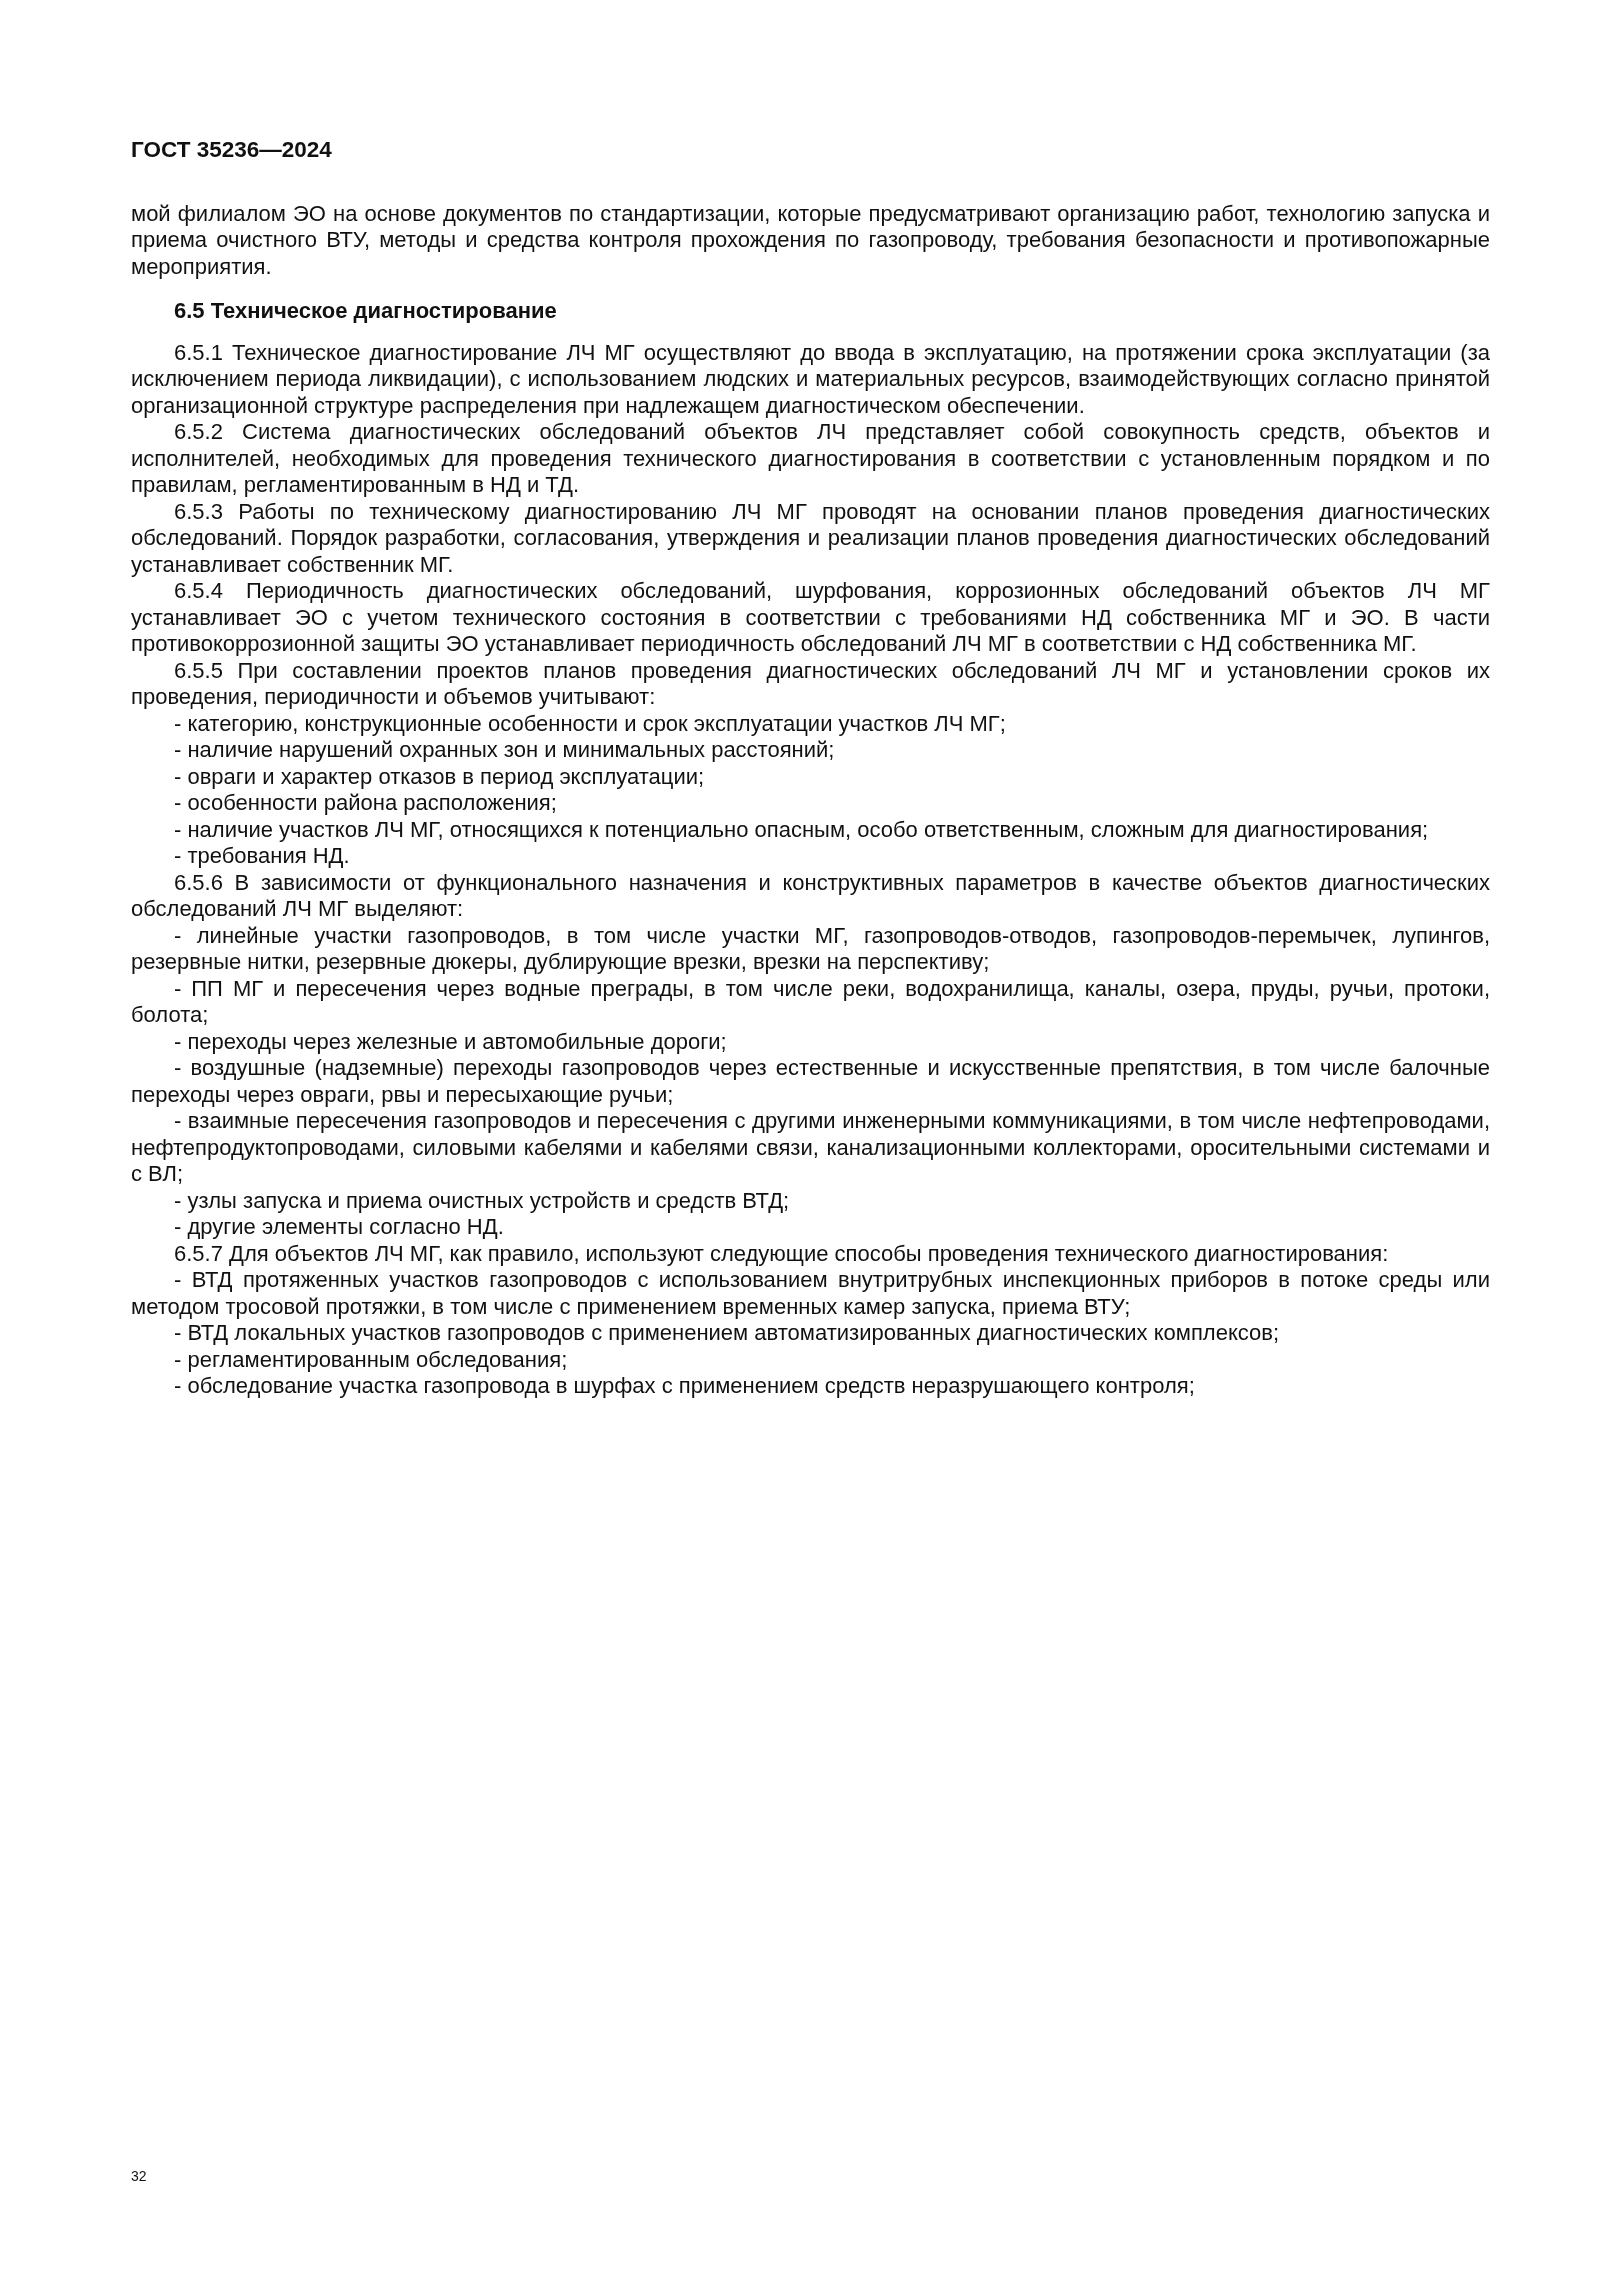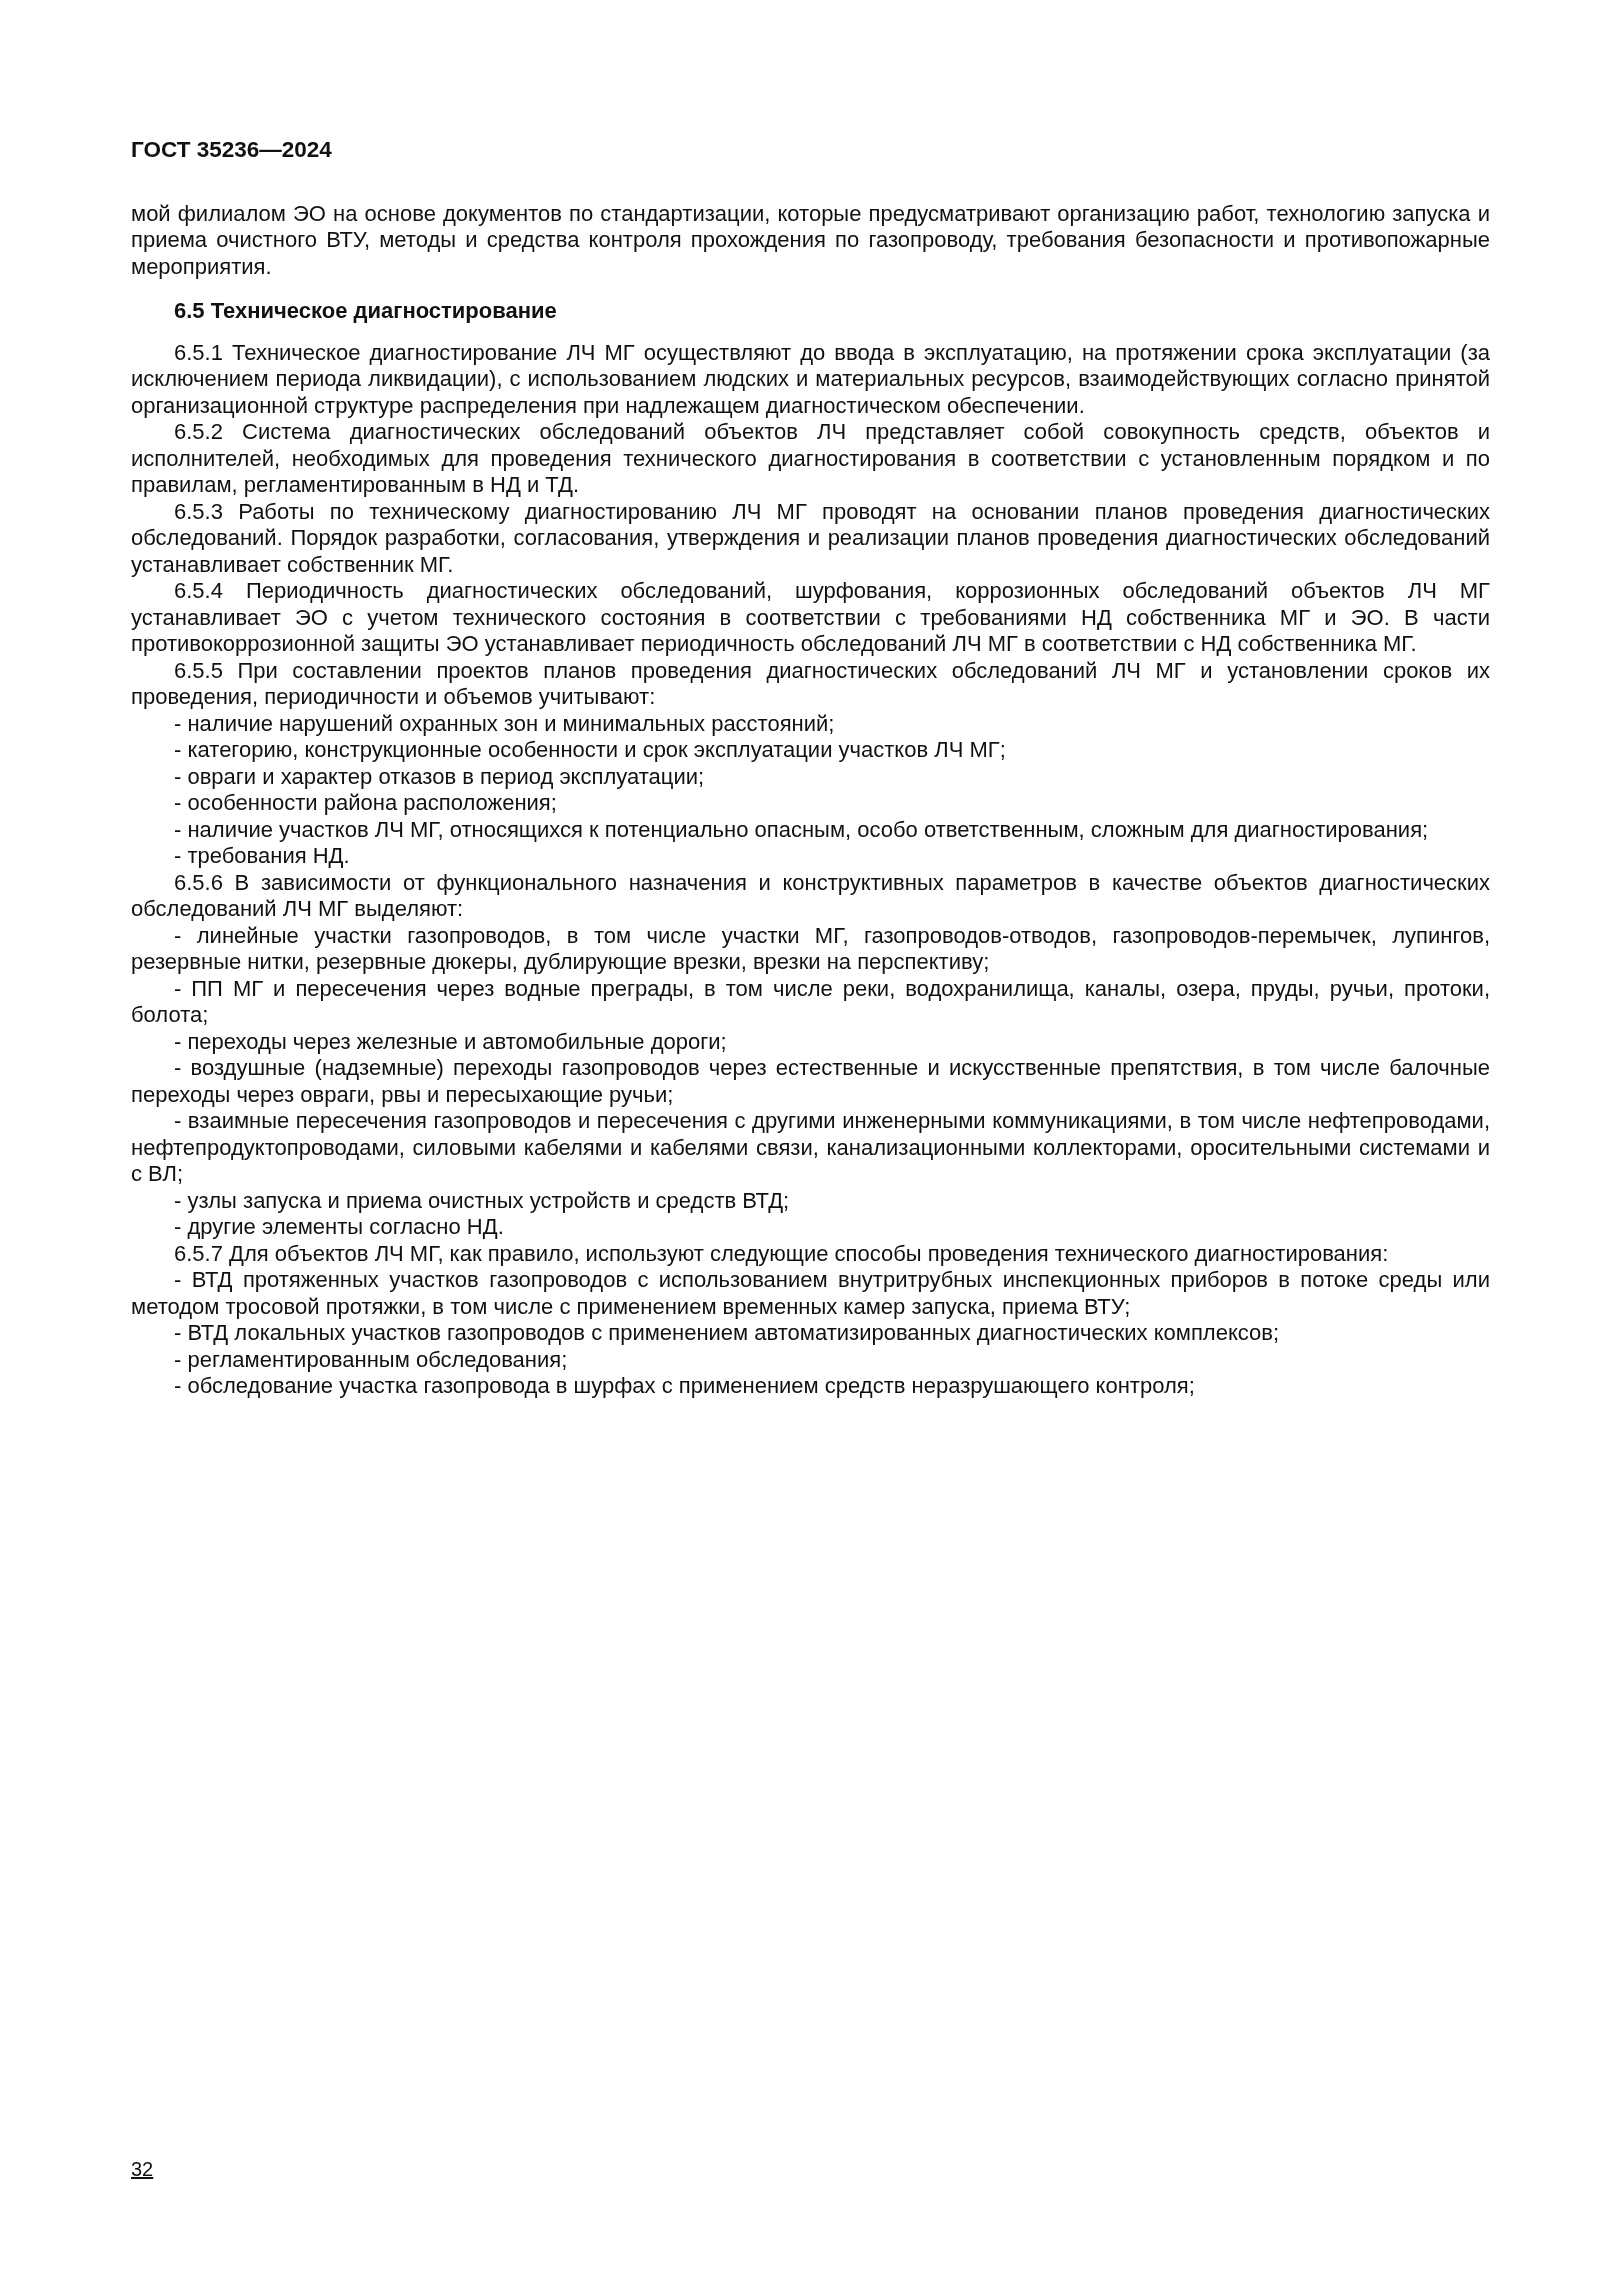--- a/index.html
+++ b/index.html
@@ -35,42 +35,41 @@
   .doc-body p.list { text-indent: 43px; }
   .doc-body p.heading {
     font-weight: 700;
     text-align: left;
     text-indent: 43px;
     margin: 17.6px 0 15.7px 0;
   }
   .page-number {
     position: absolute;
     left: 131px;
-    bottom: 111px;
-    font-size: 20px;
-    text-decoration: underline;
+    bottom: 104px;
+    font-size: 14px;
   }
 </style>
 </head>
 <body>
 
 <div class="page">
   <div class="doc-header">ГОСТ 35236—2024</div>
 
   <div class="doc-body">
 
   <p class="body">мой филиалом ЭО на основе документов по стандартизации, которые предусматривают организацию работ, технологию запуска и приема очистного ВТУ, методы и средства контроля прохождения по газопроводу, требования безопасности и противопожарные мероприятия.</p>
       <p class="heading">6.5 Техническое диагностирование</p>
       <p class="indent">6.5.1 Техническое диагностирование ЛЧ МГ осуществляют до ввода в эксплуатацию, на протяжении срока эксплуатации (за исключением периода ликвидации), с использованием людских и материальных ресурсов, взаимодействующих согласно принятой организационной структуре распределения при надлежащем диагностическом обеспечении.</p>
       <p class="indent">6.5.2 Система диагностических обследований объектов ЛЧ представляет собой совокупность средств, объектов и исполнителей, необходимых для проведения технического диагностирования в соответствии с установленным порядком и по правилам, регламентированным в НД и ТД.</p>
       <p class="indent">6.5.3 Работы по техническому диагностированию ЛЧ МГ проводят на основании планов проведения диагностических обследований. Порядок разработки, согласования, утверждения и реализации планов проведения диагностических обследований устанавливает собственник МГ.</p>
       <p class="indent">6.5.4 Периодичность диагностических обследований, шурфования, коррозионных обследований объектов ЛЧ МГ устанавливает ЭО с учетом технического состояния в соответствии с требованиями НД собственника МГ и ЭО. В части противокоррозионной защиты ЭО устанавливает периодичность обследований ЛЧ МГ в соответствии с НД собственника МГ.</p>
       <p class="indent">6.5.5 При составлении проектов планов проведения диагностических обследований ЛЧ МГ и установлении сроков их проведения, периодичности и объемов учитывают:</p>
+      <p class="list">- категорию, конструкционные особенности и срок эксплуатации участков ЛЧ МГ;</p>
       <p class="list">- наличие нарушений охранных зон и минимальных расстояний;</p>
-      <p class="list">- категорию, конструкционные особенности и срок эксплуатации участков ЛЧ МГ;</p>
       <p class="list">- овраги и характер отказов в период эксплуатации;</p>
       <p class="list">- особенности района расположения;</p>
       <p class="list">- наличие участков ЛЧ МГ, относящихся к потенциально опасным, особо ответственным, сложным для диагностирования;</p>
       <p class="list">- требования НД.</p>
       <p class="indent">6.5.6 В зависимости от функционального назначения и конструктивных параметров в качестве объектов диагностических обследований ЛЧ МГ выделяют:</p>
       <p class="list">- линейные участки газопроводов, в том числе участки МГ, газопроводов-отводов, газопроводов-перемычек, лупингов, резервные нитки, резервные дюкеры, дублирующие врезки, врезки на перспективу;</p>
       <p class="list">- ПП МГ и пересечения через водные преграды, в том числе реки, водохранилища, каналы, озера, пруды, ручьи, протоки, болота;</p>
       <p class="list">- переходы через железные и автомобильные дороги;</p>
       <p class="list">- воздушные (надземные) переходы газопроводов через естественные и искусственные препятствия, в том числе балочные переходы через овраги, рвы и пересыхающие ручьи;</p>
       <p class="list">- взаимные пересечения газопроводов и пересечения с другими инженерными коммуникациями, в том числе нефтепроводами, нефтепродуктопроводами, силовыми кабелями и кабелями связи, канализационными коллекторами, оросительными системами и с ВЛ;</p>

